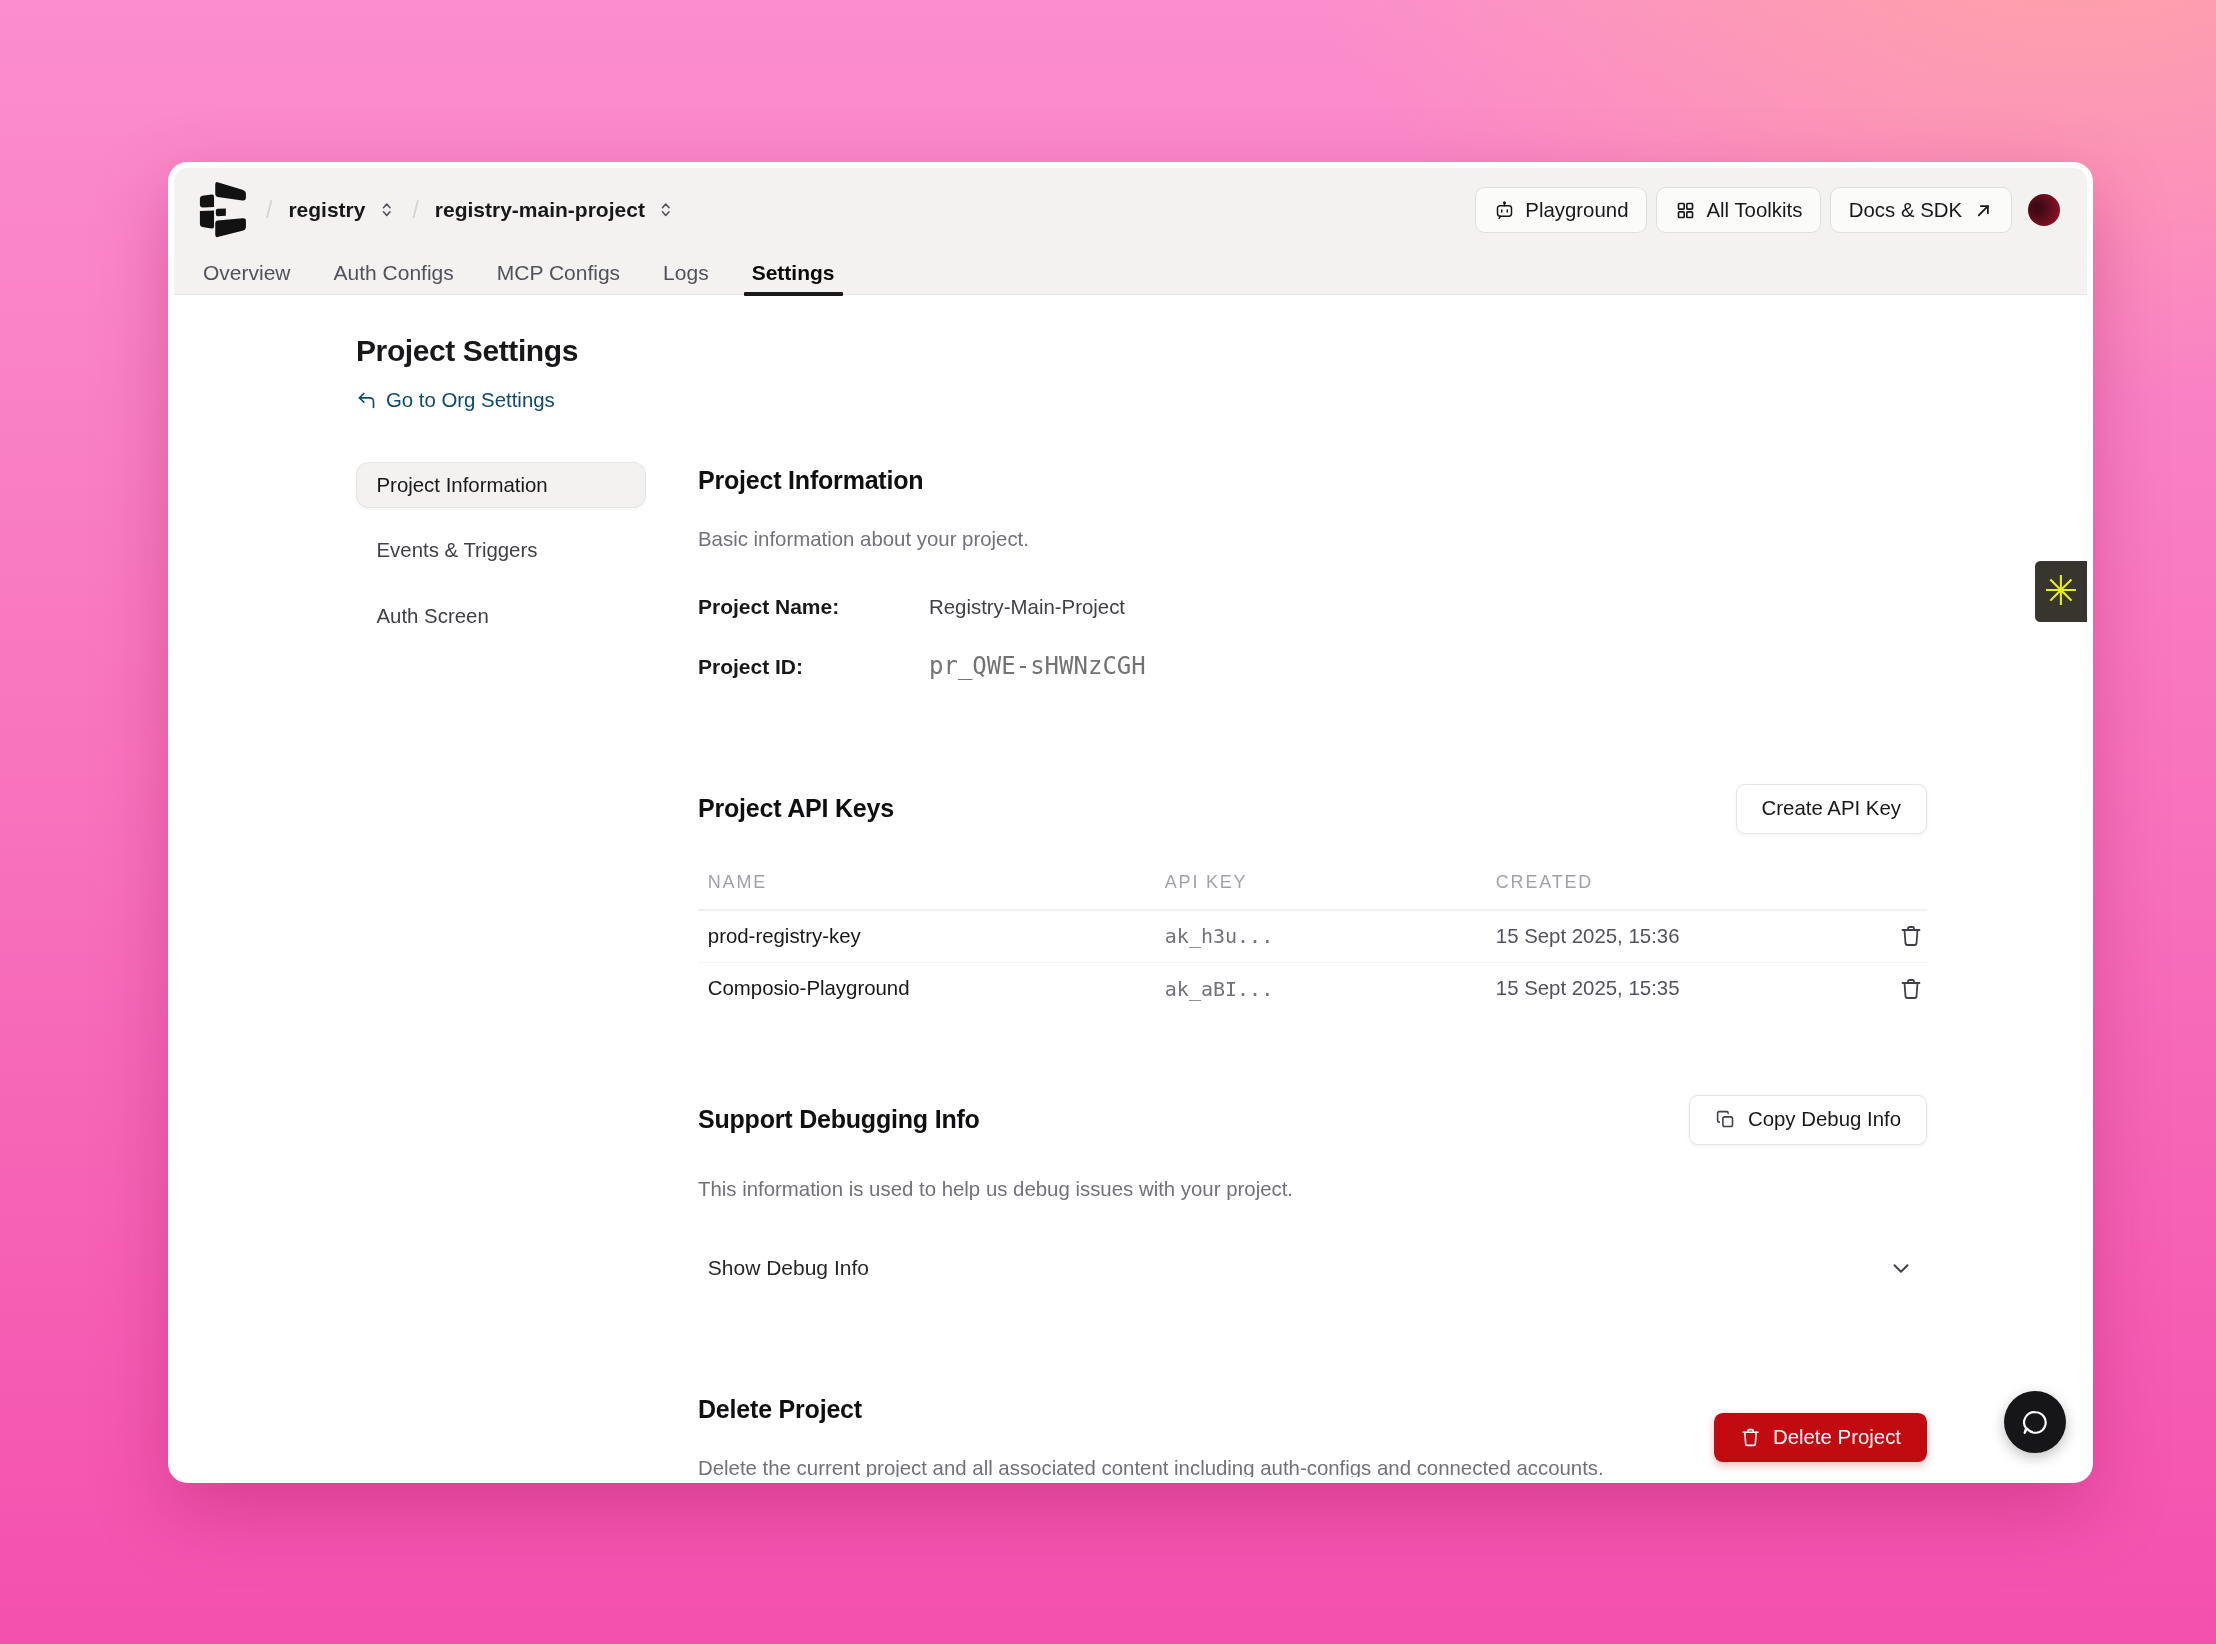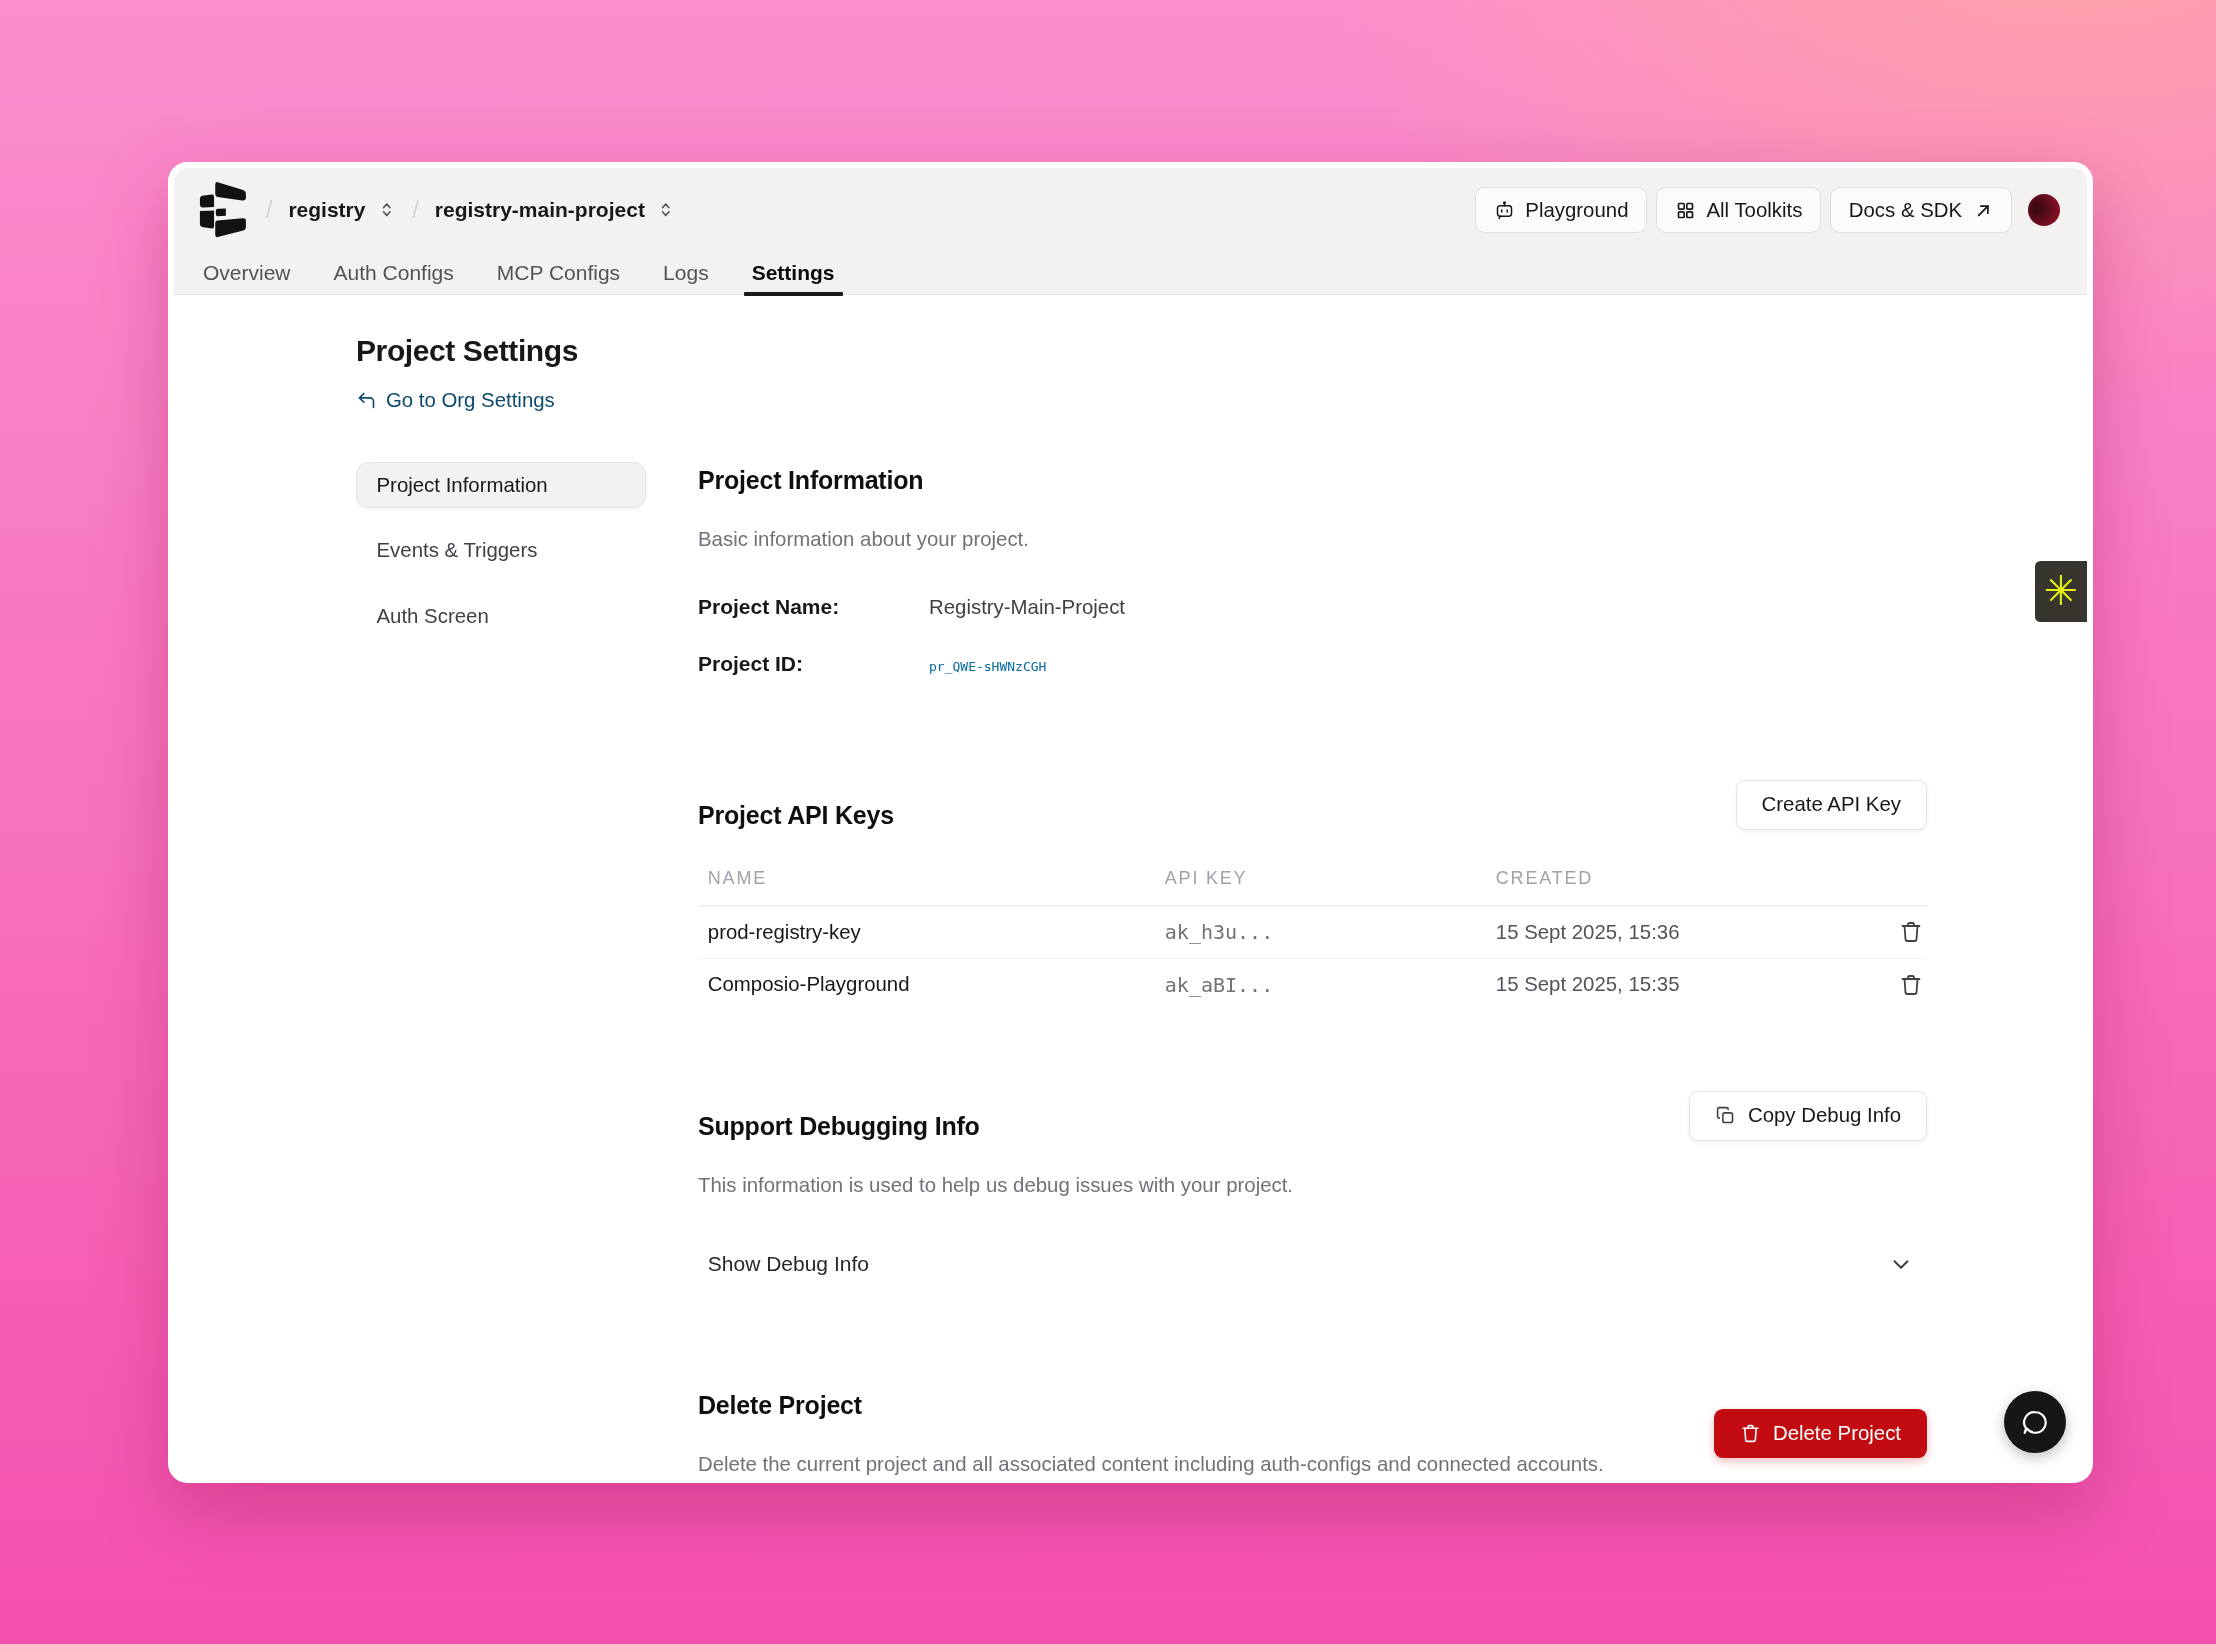--- a/index.html
+++ b/index.html
@@ -92,23 +92,23 @@
   .main-col { flex: 1; margin-left: 52px; padding-top: 3.5px; }
 
   h2.section-h { font-size: 25px; font-weight: 700; letter-spacing: -0.2px; color:#0f0f11; }
   .section-desc { margin-top: 33px; font-size: 20.4px; color: #71717a; }
 
   .field-row { display: grid; grid-template-columns: 231px auto; align-items: baseline; }
   .field-row.first { margin-top: 44px; }
   .field-row + .field-row { margin-top: 33px; }
   .field-label { font-size: 21px; font-weight: 600; color: #18181b; }
   .field-value { font-size: 20.4px; color: #3f3f46; }
-  .field-value.mono { font-family: "DejaVu Sans Mono", monospace; color: #0369a1; font-size: 13px; }
-
-  .section-head { display: flex; align-items: flex-end; justify-content: space-between; }
+  .field-value.mono { font-family: "DejaVu Sans Mono", monospace; color: #737373; font-size: 24px; }
+
+  .section-head { display: flex; align-items: center; justify-content: space-between; }
   .sec-apikeys { margin-top: 104px; }
   .sec-debug { margin-top: 80px; }
   .sec-danger { margin-top: 102px; }
 
   .ghost-btn {
     display: inline-flex; align-items: center; gap: 11.5px;
     height: 50px; padding: 0 25px;
     background: #fff; border: 1.3px solid #e4e4e7; border-radius: 8.9px;
     font-size: 20.4px; font-weight: 500; color: #18181b; cursor: pointer;
     box-shadow: 0 1.3px 4.4px rgba(0,0,0,0.05);

